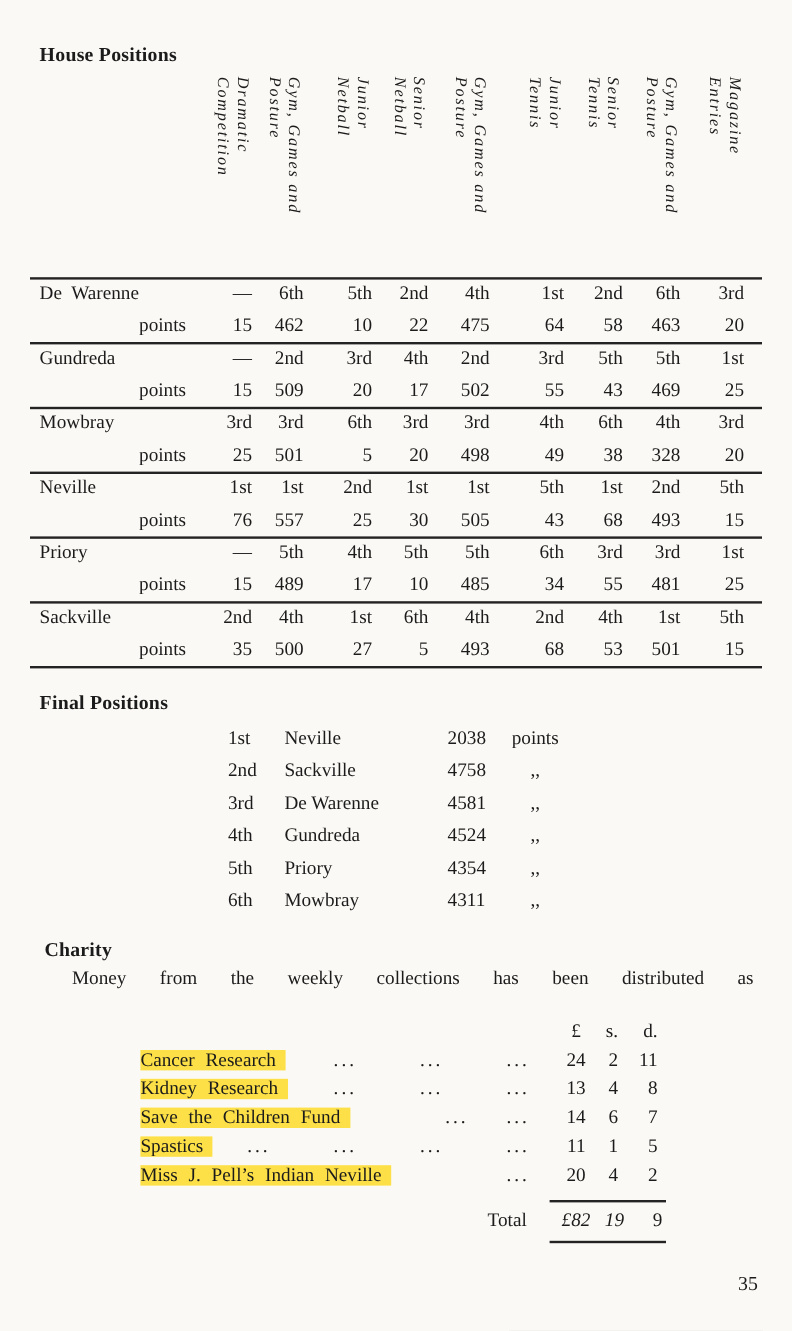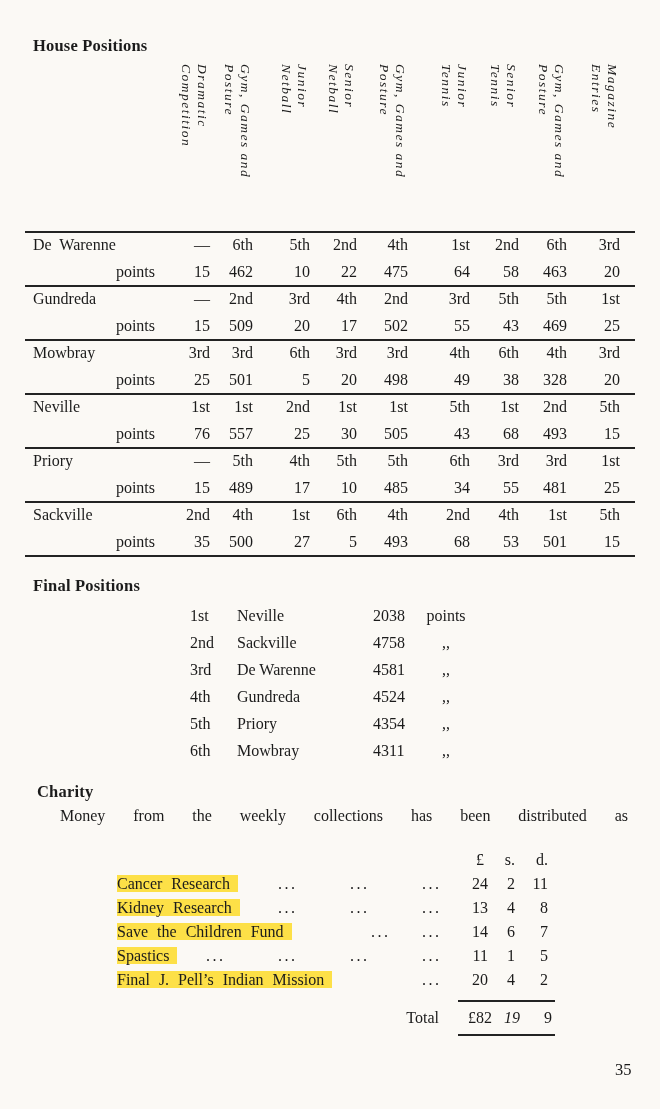--- a/index.html
+++ b/index.html
@@ -39,21 +39,21 @@
   .mtable{position:absolute;left:117px;top:848px;width:440px;}
   .mrow{position:relative;height:24px;line-height:24px;}
   .mname{position:relative;z-index:2;background:#fde047;padding-right:8px;word-spacing:5px;}
   .mdots{position:absolute;z-index:1;top:0;letter-spacing:2.5px;}
   .mamt{position:absolute;top:0;}
   .mr1{right:69px;} .mr2{right:42px;} .mr3{right:9px;}
   .mh1{right:73px;} .mh2{right:42px;} .mh3{right:9px;}
   .trule{margin-left:341px;width:97px;border-top:2px solid #232323;}
   .totalrow{position:relative;height:32px;line-height:32px;}
   .tlabel{position:absolute;right:118px;top:0;}
-  .tr1{right:65px;} .tr2{right:37px;font-style:italic;} .tr3{right:5px;}
+  .tr1{right:65px;font-style:italic;} .tr2{right:37px;font-style:italic;} .tr3{right:5px;}
 
   .pagenum{position:absolute;left:615px;top:1060px;font-size:16.5px;}
 </style>
 </head>
 <body>
 
 <div class="page">
 
   <div class="sec-title" style="left:33px;top:36px;">House Positions</div>
 
@@ -348,21 +348,21 @@
       <span class="mdots" style="left:89px">...</span>
       <span class="mdots" style="left:161px">...</span>
       <span class="mdots" style="left:233px">...</span>
       <span class="mdots" style="left:305px">...</span>
       <span class="mamt mr1">11</span>
       <span class="mamt mr2">1</span>
       <span class="mamt mr3">5</span>
     </div>
 
     <div class="mrow">
-      <span class="mname">Final J. Pell’s Indian Mission</span>
+      <span class="mname">Miss J. Pell’s Indian Neville</span>
       <span class="mdots" style="left:305px">...</span>
       <span class="mamt mr1">20</span>
       <span class="mamt mr2">4</span>
       <span class="mamt mr3">2</span>
     </div>
 
     <div class="trule" style="margin-top:8px"></div>
 
     <div class="totalrow">
       <span class="tlabel">Total</span>

